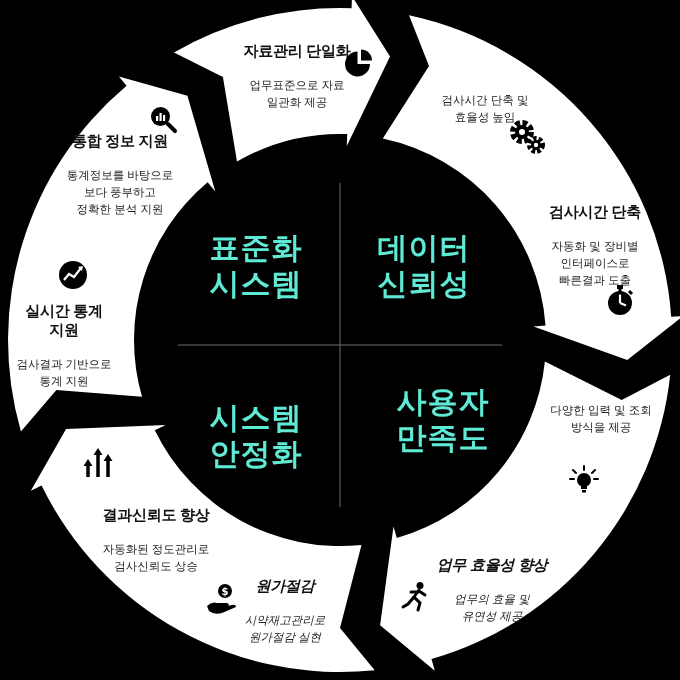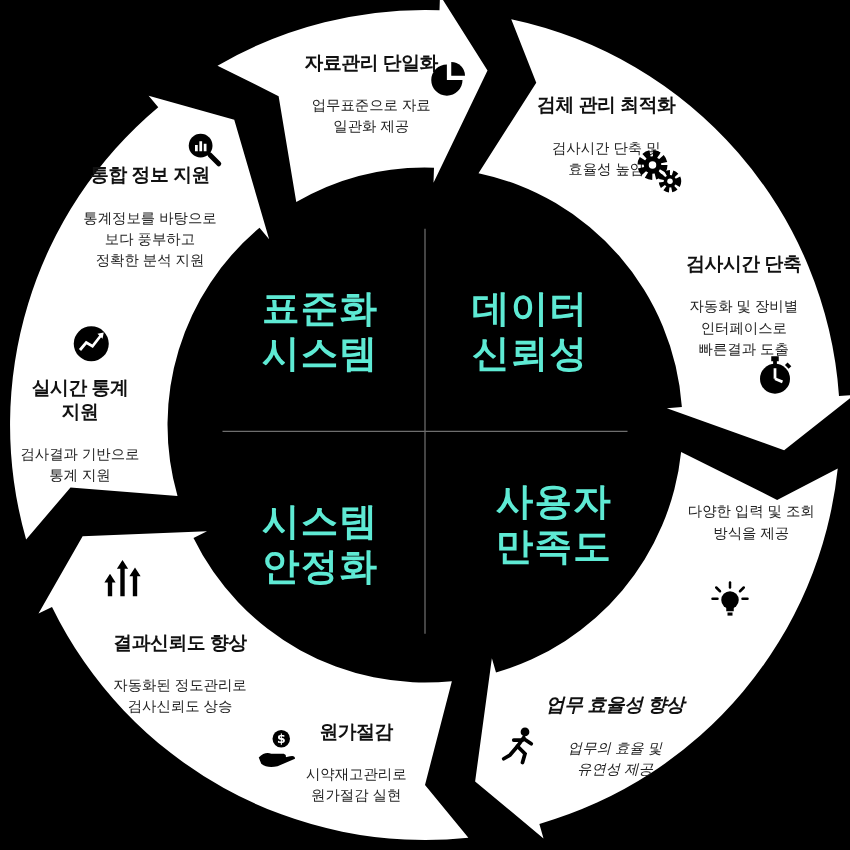--- a/index.html
+++ b/index.html
@@ -10,22 +10,22 @@
   .ri-title{font-size:15px;font-weight:700;white-space:pre-line;line-height:1.25;letter-spacing:-0.3px;}
   .ri-desc{font-size:11.5px;color:#222;white-space:pre-line;line-height:1.5;margin-top:16px;}
   .icon{position:absolute;z-index:2;line-height:0;}
   .quad{position:absolute;width:170px;text-align:center;color:#5eead4;font-size:30px;font-weight:700;
         line-height:1.2;white-space:pre-line;letter-spacing:1px;z-index:2;}
   #item-1{left:222px;top:42px;width:150px;}   #icon-1{left:344px;top:48px;}
   #item-2{left:420px;top:76px;width:130px;}   #icon-2{left:508px;top:118px;}
   #item-3{left:534px;top:203px;width:122px;}  #icon-3{left:603px;top:284px;}
   #item-4{left:540px;top:386px;width:122px;}  #icon-4{left:567px;top:464px;}
   #item-5{left:428px;top:556px;width:128px;font-style:italic;}  #icon-5{left:398px;top:580px;}
-  #item-6{left:233px;top:577px;width:104px;}  #icon-6{left:204px;top:582px;}
-  #item-7{left:80px;top:506px;width:128px;}   #icon-7{left:82px;top:446px;}
+  #item-6{left:233px;top:577px;width:104px;font-style:italic;}  #icon-6{left:204px;top:582px;}
+  #item-7{left:92px;top:506px;width:128px;}   #icon-7{left:82px;top:446px;}
   #item-8{left:6px;top:302px;width:116px;}    #icon-8{left:56px;top:258px;}
   #item-9{left:56px;top:132px;width:128px;}   #icon-9{left:148px;top:104px;}
   #quad-1{left:171px;top:230px;} #quad-2{left:339px;top:230px;}
   #quad-3{left:171px;top:400px;} #quad-4{left:339px;top:384px;margin-left:19px;}
 </style>
 </head>
 <body>
 
 <div id="stage">
 
@@ -47,21 +47,20 @@
 안정화</div>
   <div class="quad" id="quad-4">사용자
 만족도</div>
 
   <div class="ring-item" id="item-1">
     <div class="ri-title">자료관리 단일화</div>
     <div class="ri-desc">업무표준으로 자료
 일관화 제공</div>
   </div>
   <div class="ring-item" id="item-2">
-    <div class="ri-title">검체 관리 최적화</div>
     <div class="ri-desc">검사시간 단축 및
 효율성 높임</div>
   </div>
   <div class="ring-item" id="item-3">
     <div class="ri-title">검사시간 단축</div>
     <div class="ri-desc">자동화 및 장비별
 인터페이스로
 빠른결과 도출</div>
   </div>
   <div class="ring-item" id="item-4">

